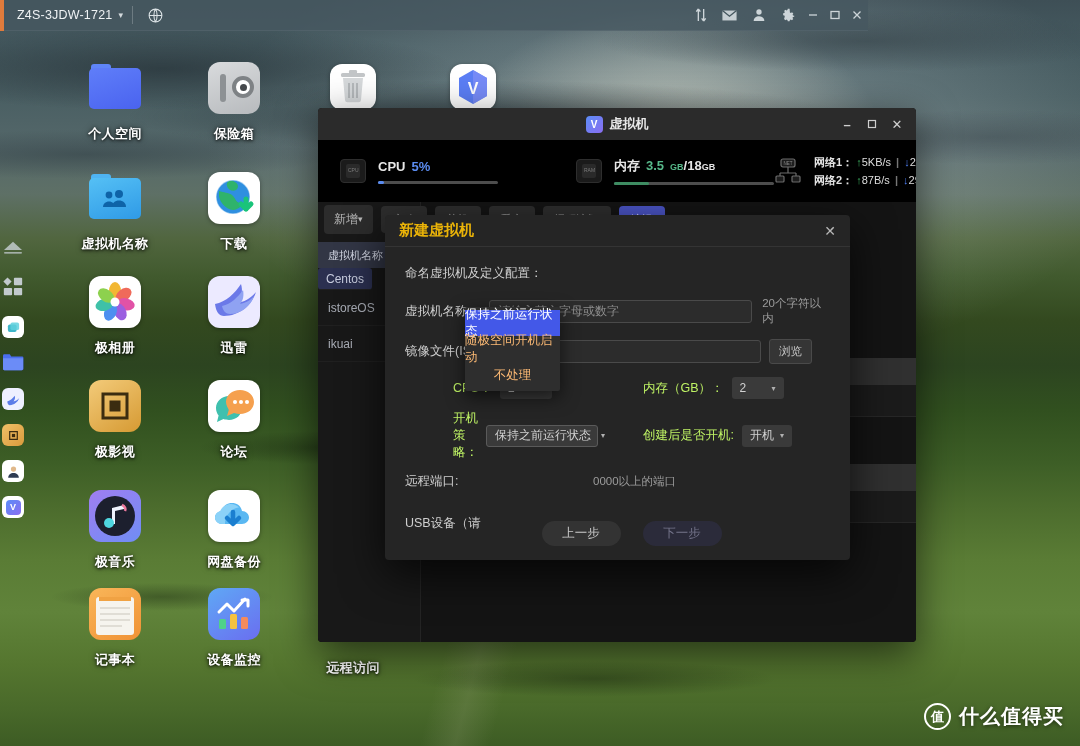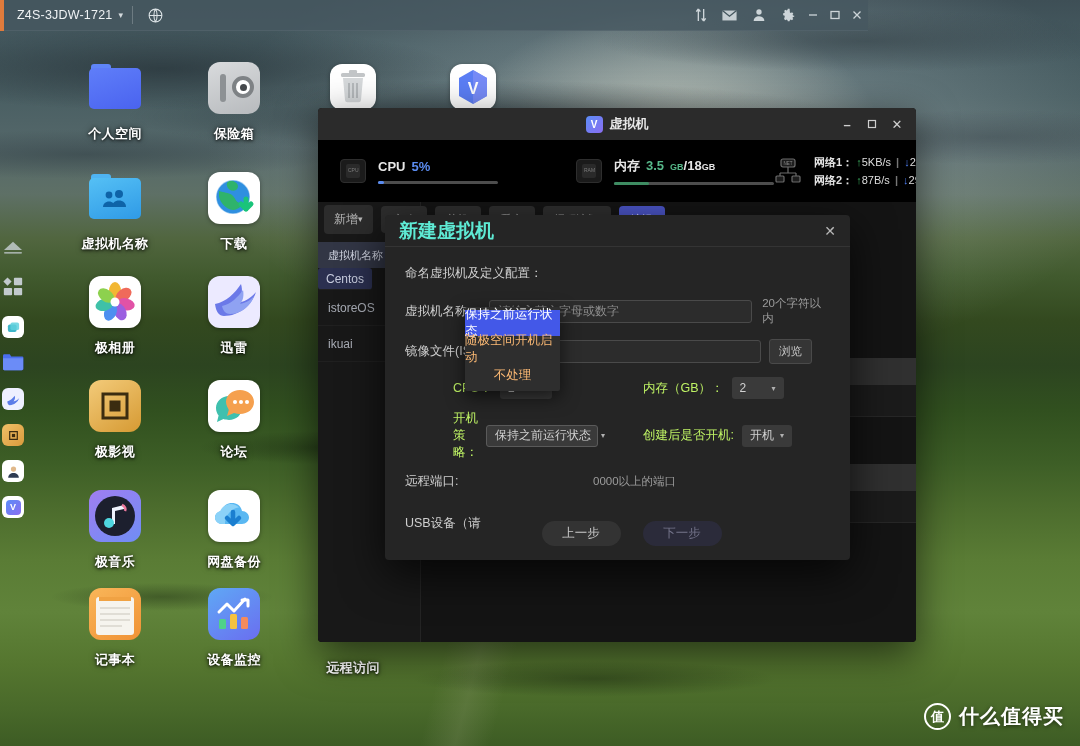--- a/index.html
+++ b/index.html
@@ -180,21 +180,21 @@
 
   
   #modal {
     position:absolute; left:385px; top:215px; width:465px; height:345px;
     background:#252525; border-radius:4px; z-index:60;
     box-shadow: 0 14px 44px rgba(0,0,0,0.72);
     color:#d8d8d8;
   }
   #modal .mhdr { height:32px; display:flex; align-items:center; padding:0 14px;
                  border-bottom:1px solid #343434; }
-  #modal .mtitle { font-size:19px; font-weight:700; color:#5eead4; }
+  #modal .mtitle { font-size:15px; font-weight:700; color:#eab308; }
   #modal .mclose { margin-left:auto; color:#b8b8b8; font-size:14px; }
   #modal .mbody { padding:18px 20px 0 20px; position:relative; }
   .mline { font-size:12.5px; color:#cfcfcf; margin-bottom:14px; }
   .frow { display:flex; align-items:center; margin-bottom:13px; }
   .flabel { font-size:12.5px; color:#cfcfcf; width:84px; flex:none; }
   .finput { height:23px; background:#2c2c2c; border:1px solid #4a4a4a; border-radius:3px;
             font-size:12px; color:#8d8d8d; display:flex; align-items:center; padding:0 9px; }
   .fhint { font-size:11.5px; color:#9c9c9c; margin-left:10px; }
   .browse { margin-left:8px; background:#353535; border:1px solid #4a4a4a; border-radius:3px;
             font-size:11.5px; color:#c2c2c2; padding:4px 9px; }

